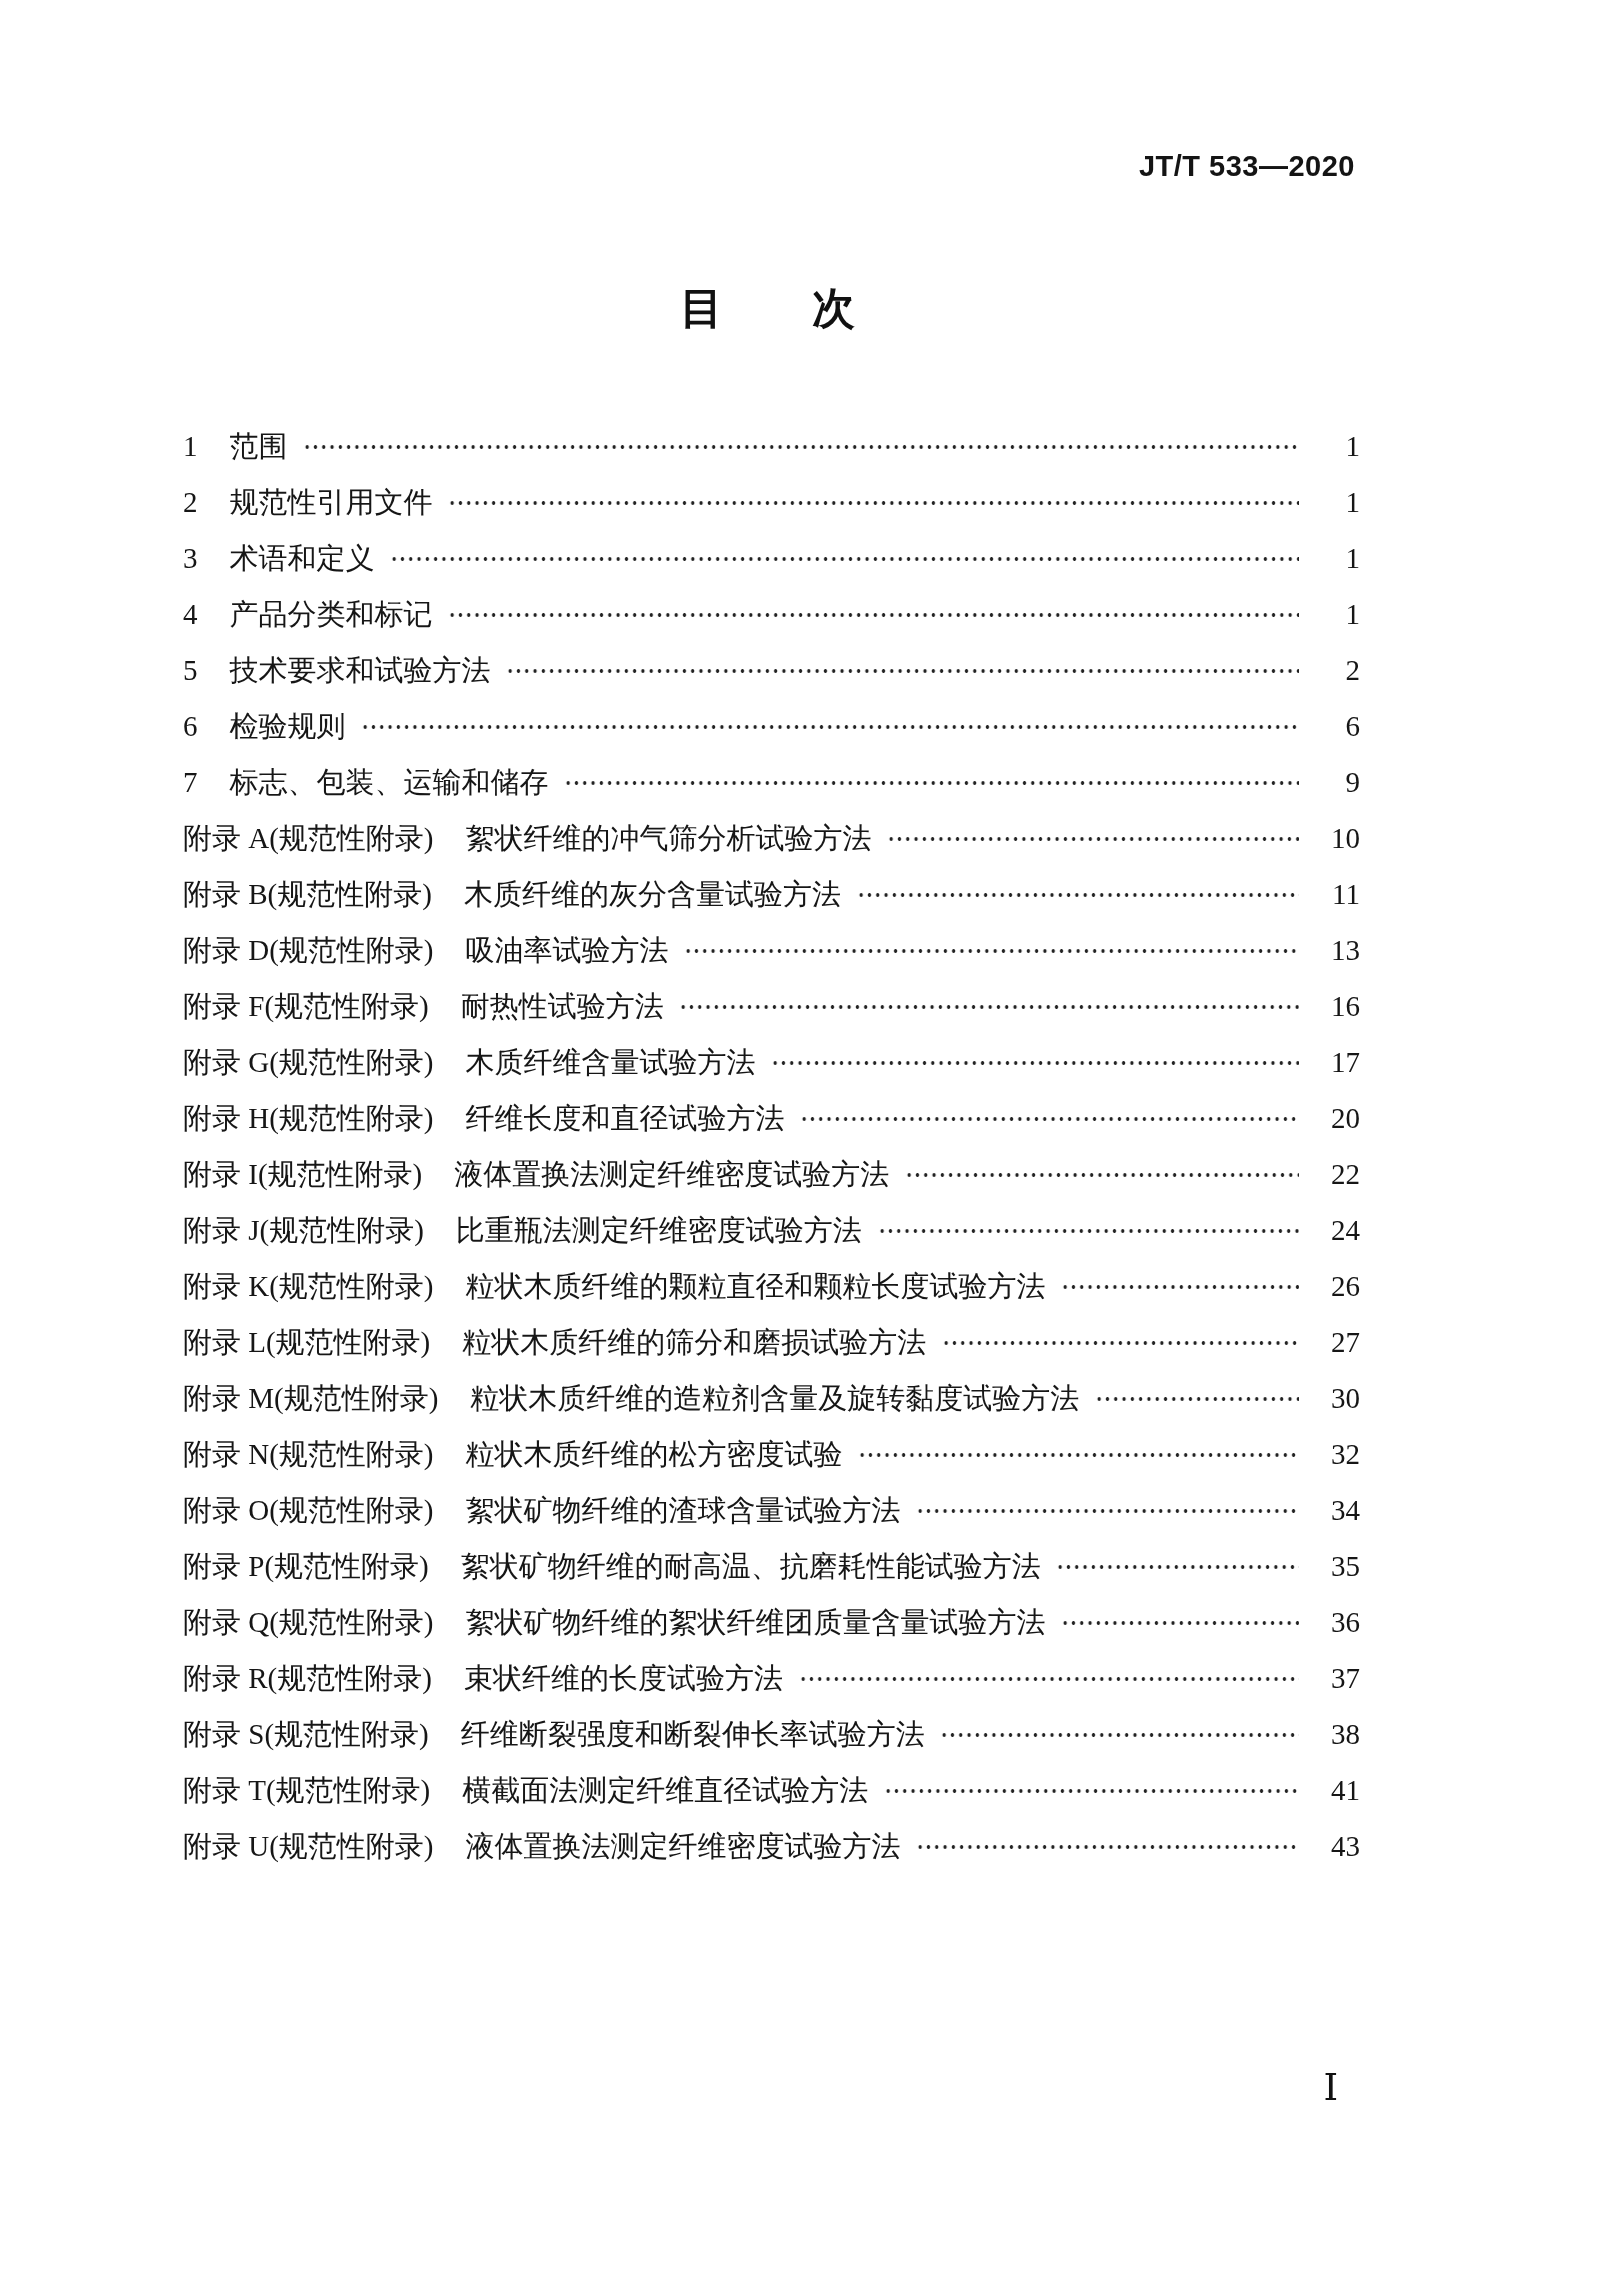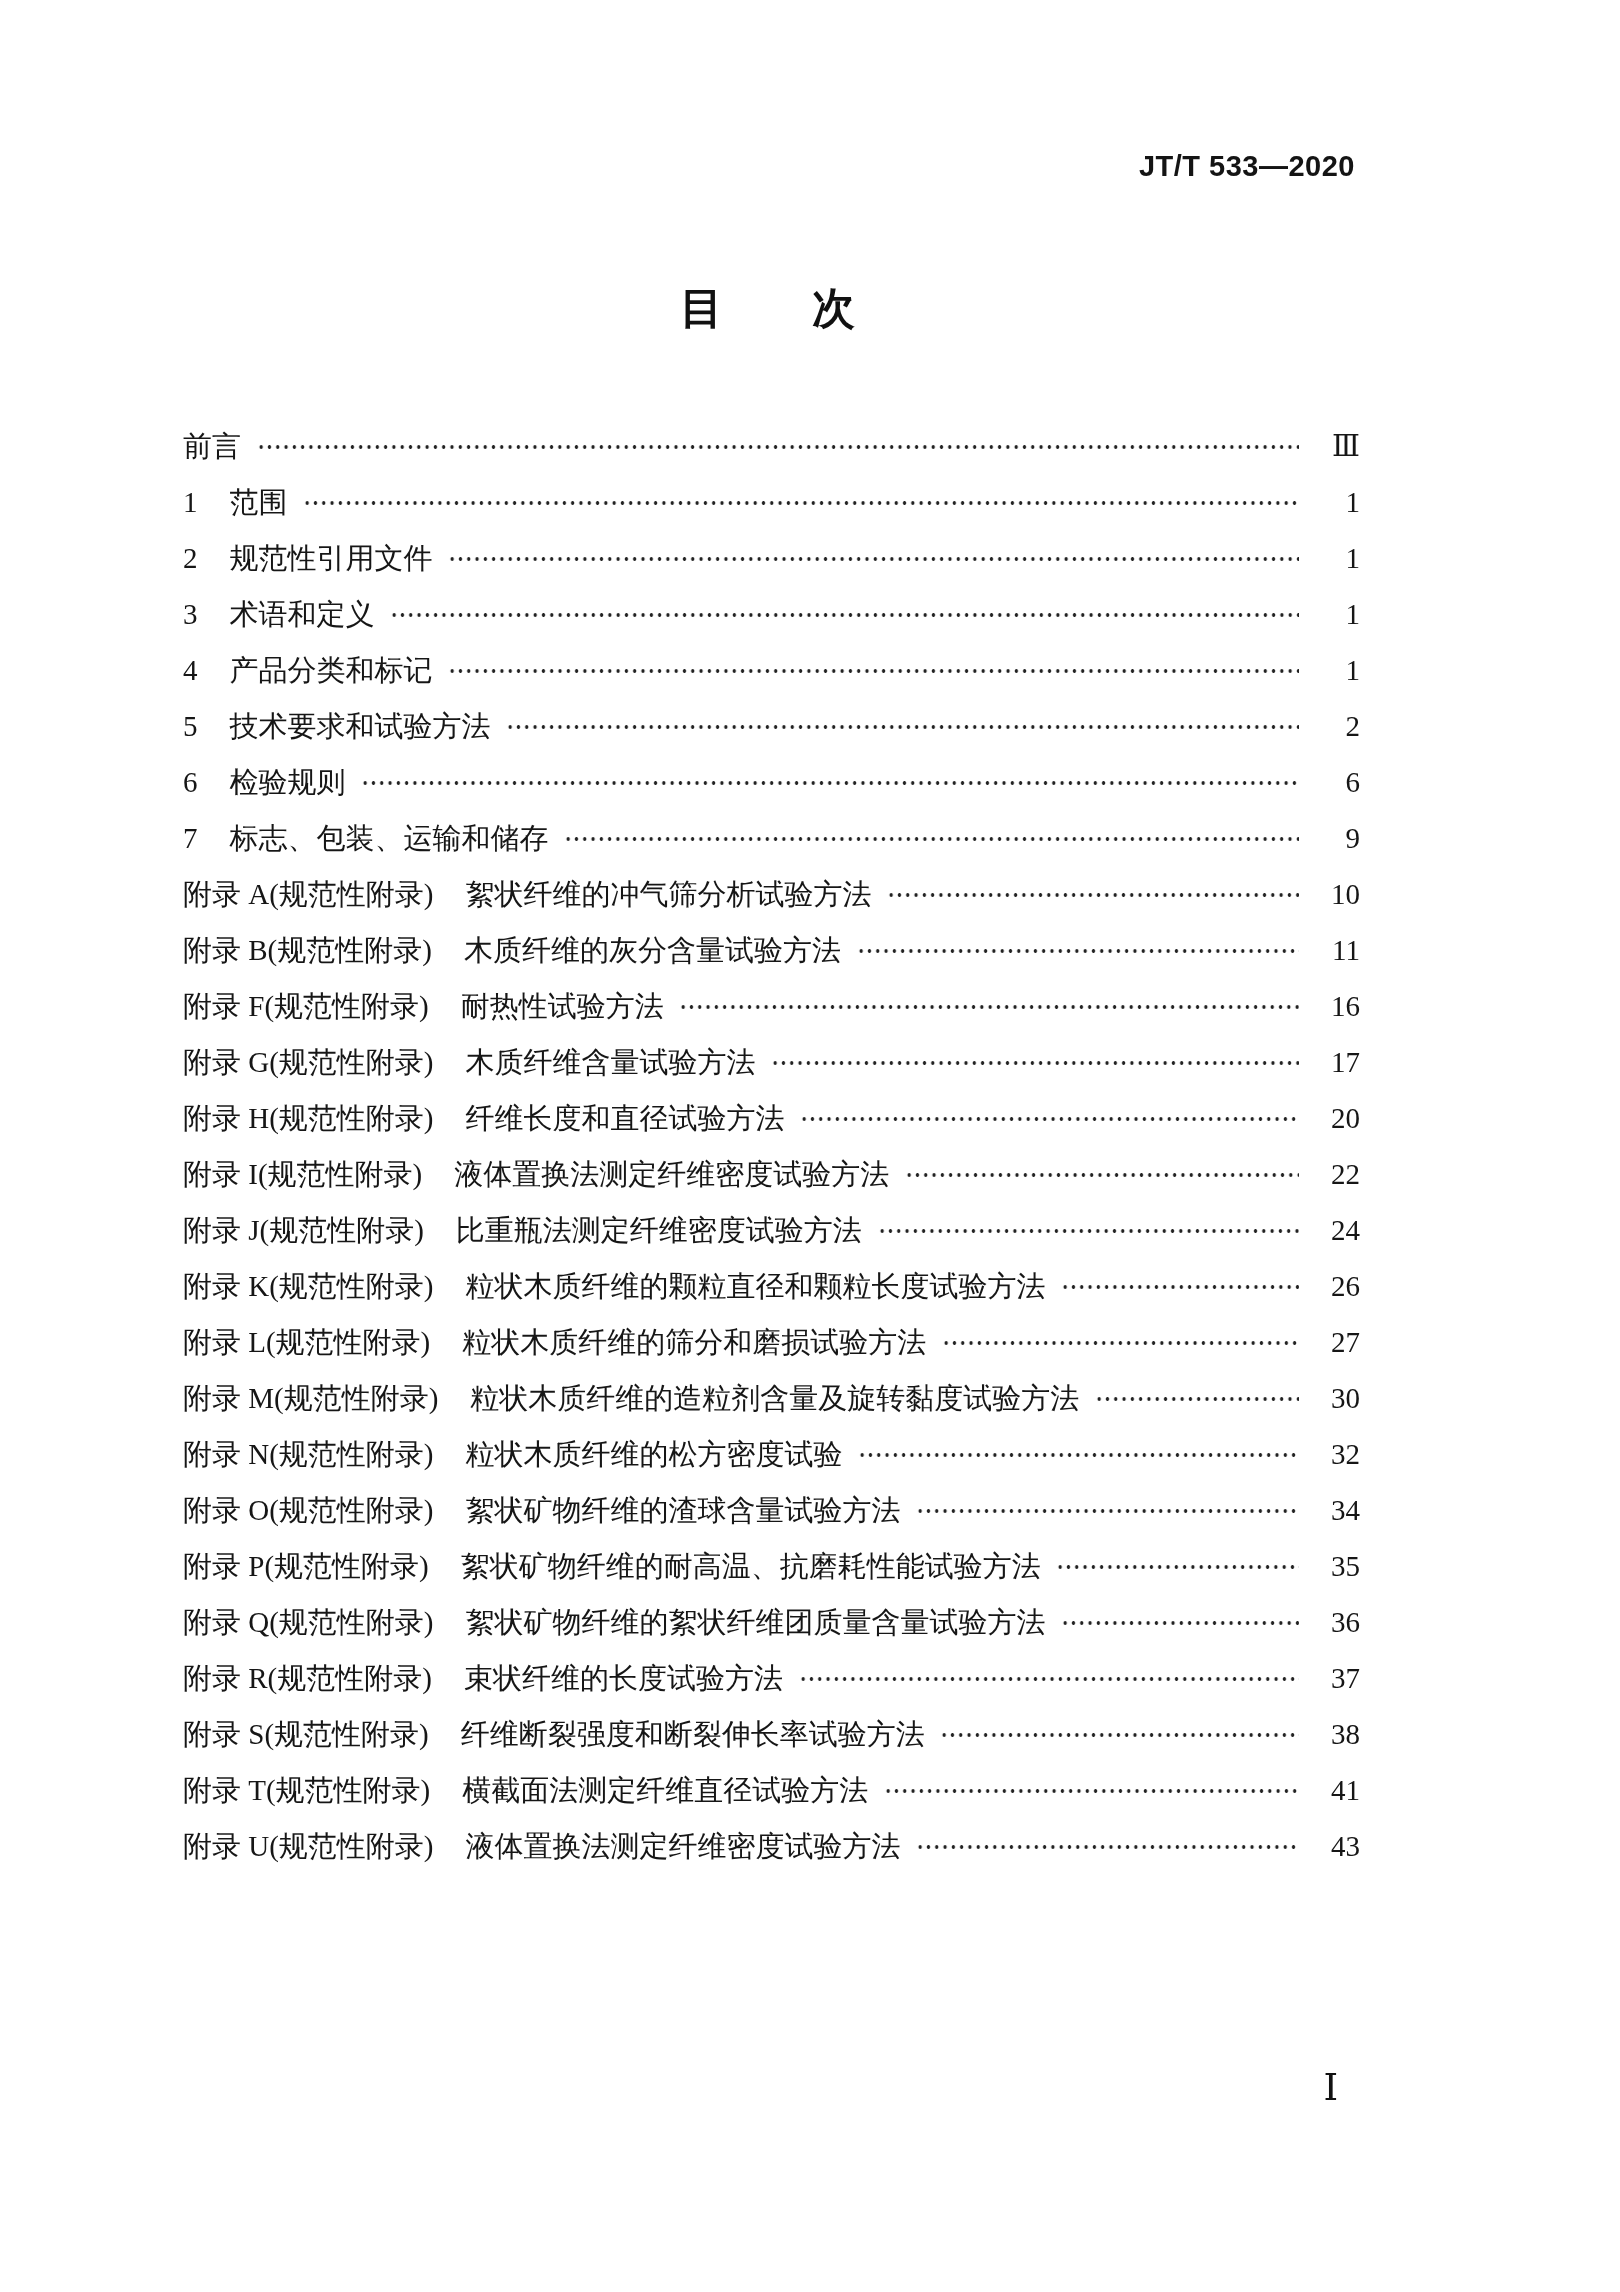--- a/index.html
+++ b/index.html
@@ -90,26 +90,20 @@
 </head>
 <body>
 
 <div class="page">
 
   <div class="doc-number">JT/T 533—2020</div>
 
   <h1 class="title">目　　次</h1>
 
   <div class="toc" id="toc-list">
-  <div class="toc-row">
-
-    <span class="toc-label">前言</span>
-    <span class="toc-dots"></span>
-    <span class="toc-page">Ⅲ</span>
-  </div>
 
   <div class="toc-row">
     <span class="toc-prefix">1</span>
     <span class="toc-label">范围</span>
     <span class="toc-dots"></span>
     <span class="toc-page">1</span>
   </div>
 
   <div class="toc-row">
     <span class="toc-prefix">2</span>
@@ -161,20 +155,26 @@
   </div>
 
   <div class="toc-row">
     <span class="toc-prefix">附录 B(规范性附录)</span>
     <span class="toc-label">木质纤维的灰分含量试验方法</span>
     <span class="toc-dots"></span>
     <span class="toc-page">11</span>
   </div>
 
 
+  <div class="toc-row">
+    <span class="toc-prefix">附录 D(规范性附录)</span>
+    <span class="toc-label">吸油率试验方法</span>
+    <span class="toc-dots"></span>
+    <span class="toc-page">13</span>
+  </div>
 
 
   <div class="toc-row">
     <span class="toc-prefix">附录 F(规范性附录)</span>
     <span class="toc-label">耐热性试验方法</span>
     <span class="toc-dots"></span>
     <span class="toc-page">16</span>
   </div>
 
   <div class="toc-row">

